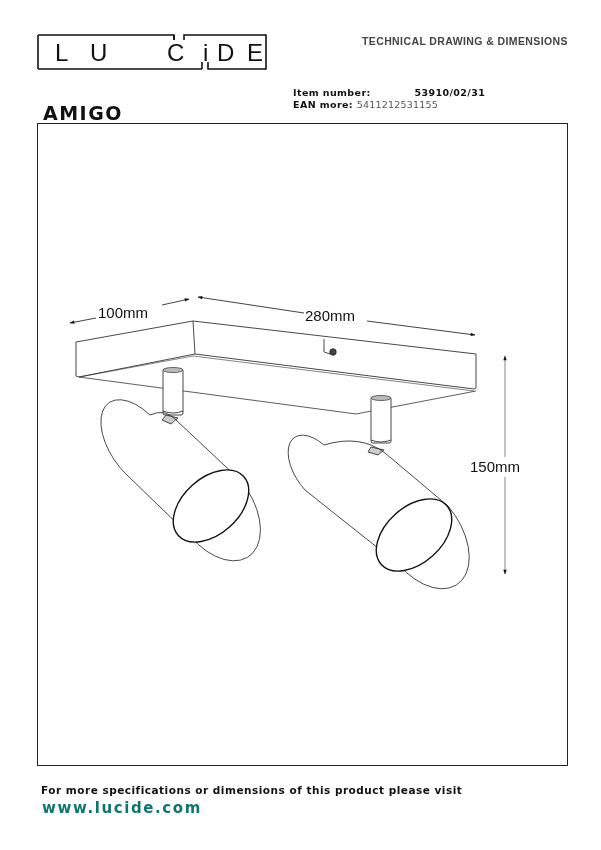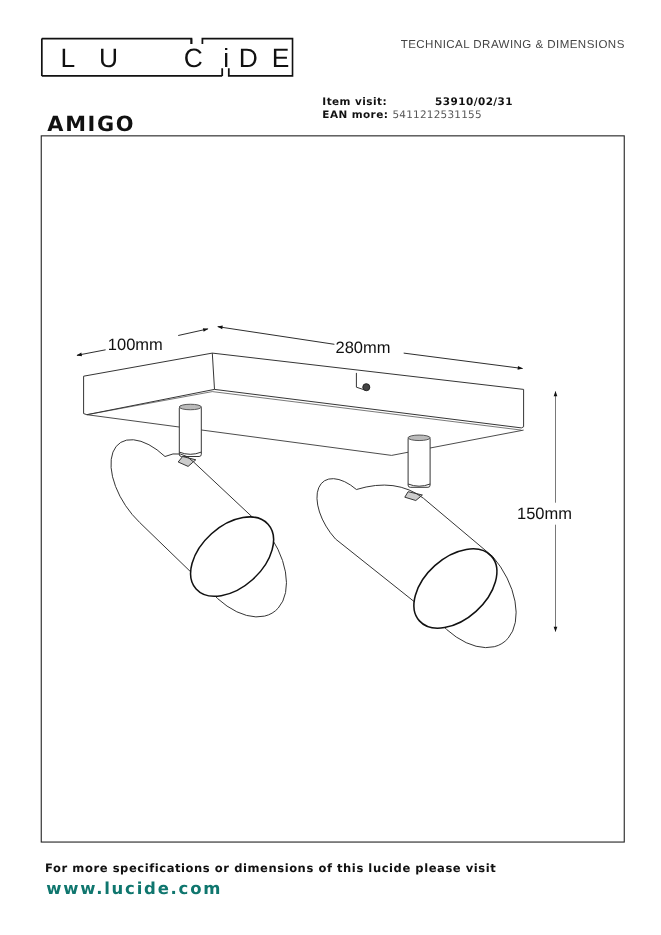--- a/index.html
+++ b/index.html
@@ -1,18 +1,18 @@
 <!DOCTYPE html>
 <html><head>
   <meta charset="utf-8">
   <style>
     html, body { margin: 0; padding: 0; background: #ffffff; }
     body { width: 601px; height: 850px; position: relative; overflow: hidden; font-family: "DejaVu Sans", sans-serif; color: #111; }
     .logo { position: absolute; left: 37px; top: 34px; width: 230px; height: 36px; }
-    .header-label { position: absolute; right: 33px; top: 35px; font-size: 10.5px; letter-spacing: 0.4px; color: #444; font-family: "Liberation Sans", sans-serif; }
+    .header-label { position: absolute; right: 33px; top: 35px; font-size: 10.5px; letter-spacing: 0.4px; color: #444; font-family: "Liberation Sans", sans-serif; font-weight: bold; }
     .product-name { position: absolute; left: 43px; top: 102px; font-size: 19px; font-weight: bold; letter-spacing: 1.5px; font-family: "DejaVu Sans", sans-serif; }
     .meta { position: absolute; left: 293px; top: 87px; font-size: 9.5px; line-height: 12px; font-family: "DejaVu Sans", sans-serif; }
     .meta .k { font-weight: bold; letter-spacing: 0.4px; }
     .meta .v-bold { font-weight: bold; letter-spacing: 0.4px; margin-left: 40px; }
     .meta .v { color: #555; letter-spacing: 0.2px; text-align: center; }
     .frame { position: absolute; left: 37px; top: 123px; width: 529px; height: 641px; border: 1.6px solid #222; box-sizing: content-box; }
     .drawing { position: absolute; left: 0; top: 0; width: 601px; height: 850px; }
     .footer-text { position: absolute; left: 41px; top: 784px; font-size: 10.5px; font-weight: bold; letter-spacing: 0.5px; font-family: "DejaVu Sans", sans-serif; }
     .footer-url { position: absolute; left: 42px; top: 799px; font-size: 15px; letter-spacing: 1.6px; font-weight: bold; font-family: "DejaVu Sans", sans-serif; color: #0f766e; }
     .dim-label { font-family: "Liberation Sans", sans-serif; font-size: 15px; fill: #111; }
@@ -33,21 +33,21 @@
   <text x="180" y="27" font-family="Liberation Sans, sans-serif" font-size="24" fill="#111">D</text>
   <text x="210" y="27" font-family="Liberation Sans, sans-serif" font-size="24" fill="#111">E</text>
 </svg>
 
 <div class="header-label">TECHNICAL DRAWING &amp; DIMENSIONS</div>
 
 <div class="product-name">AMIGO</div>
 
 <div class="meta">
   <div>
-    <span class="k">Item visit</span><span class="k">: </span><span class="v-bold">53910/02/31</span>
+    <span class="k">Item number</span><span class="k">: </span><span class="v-bold">53910/02/31</span>
   </div>
   <div>
     <span class="k">EAN more</span><span class="k">: </span><span class="v">5411212531155</span>
   </div>
 </div>
 
 <div class="frame"></div>
 
 <svg class="drawing" viewBox="0 0 601 850">
   <defs>
@@ -108,14 +108,14 @@
     <text x="305" y="321" class="dim-label">280mm</text>
   </g>
 
   <g>
     <line x1="505" y1="457" x2="505" y2="356" stroke="#666" stroke-width="0.8" marker-end="url(#arr)"></line>
     <line x1="505" y1="477" x2="505" y2="574" stroke="#666" stroke-width="0.8" marker-end="url(#arr)"></line>
     <text x="470" y="472" class="dim-label">150mm</text>
   </g>
 </svg>
 
-<div class="footer-text">For more specifications or dimensions of this lucide please visit</div>
+<div class="footer-text">For more specifications or dimensions of this product please visit</div>
 <div class="footer-url">www.lucide.com</div>
 
 </body></html>

